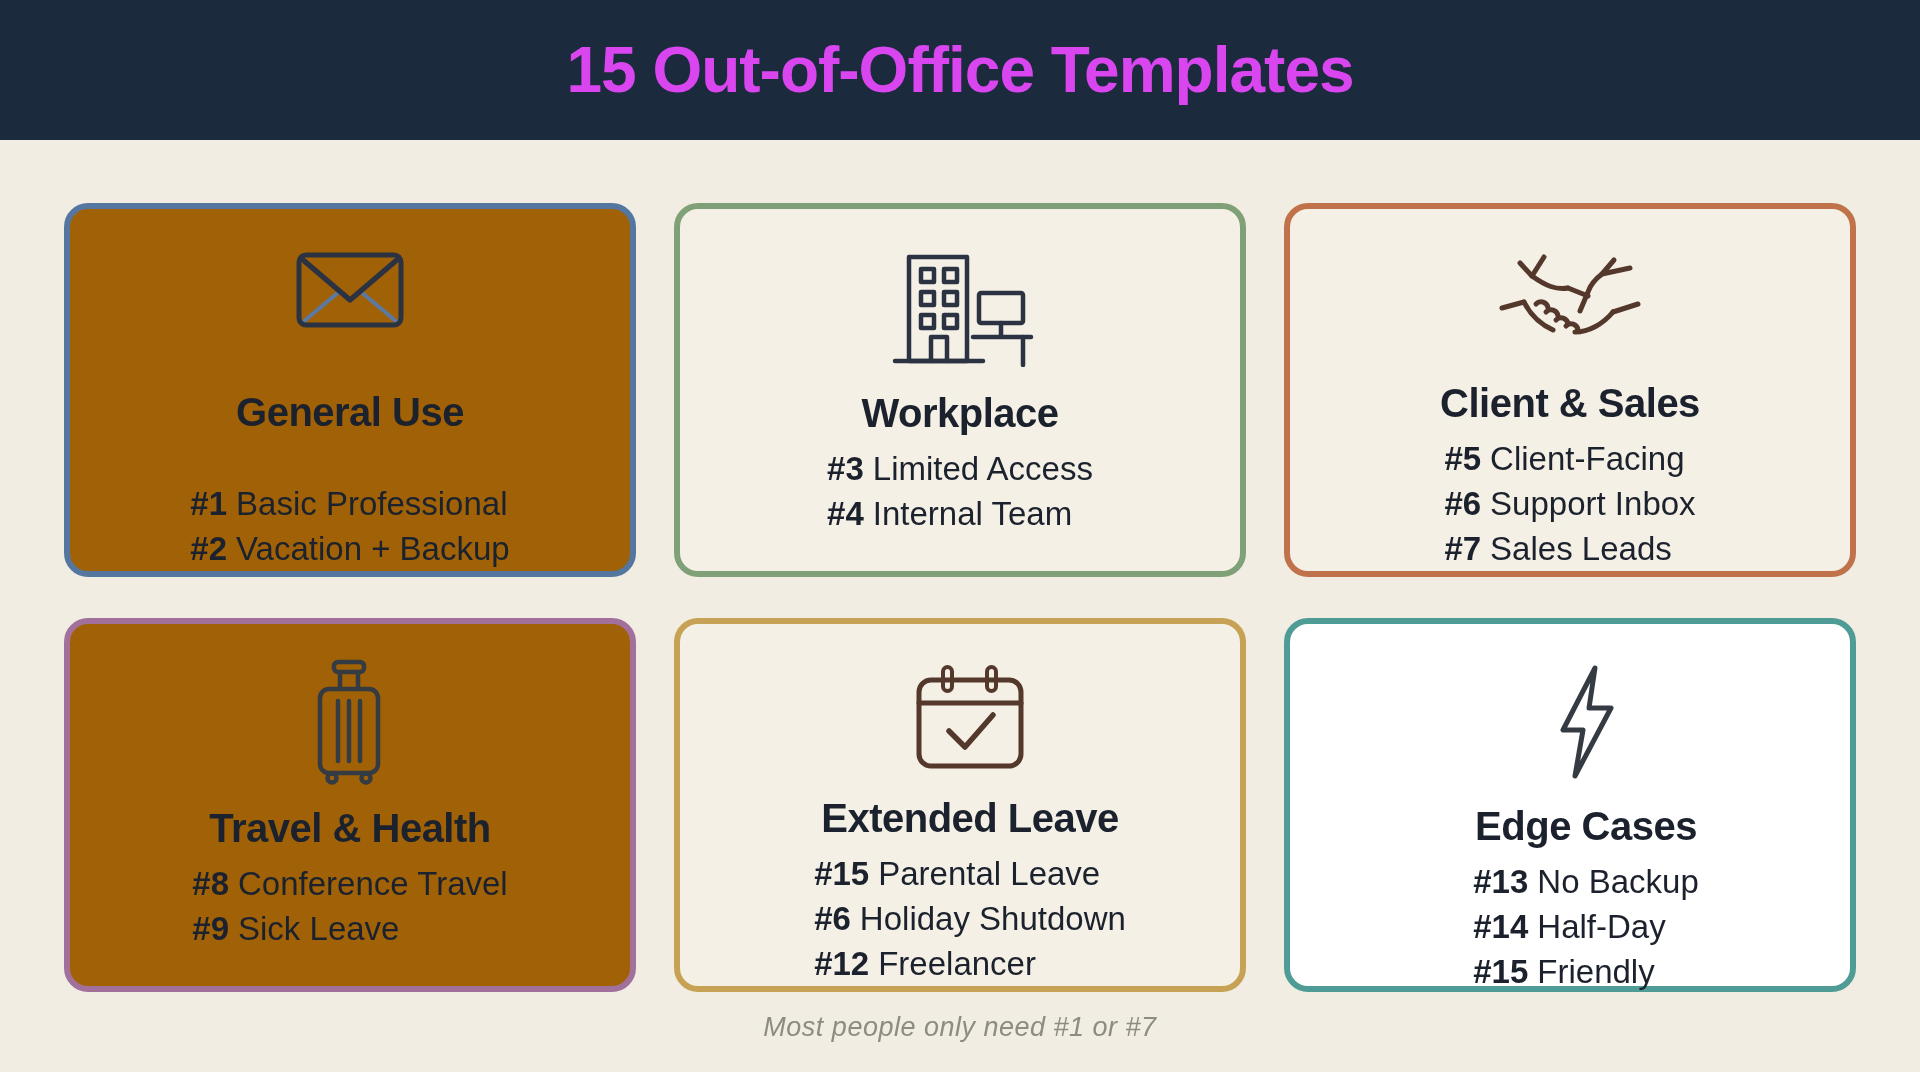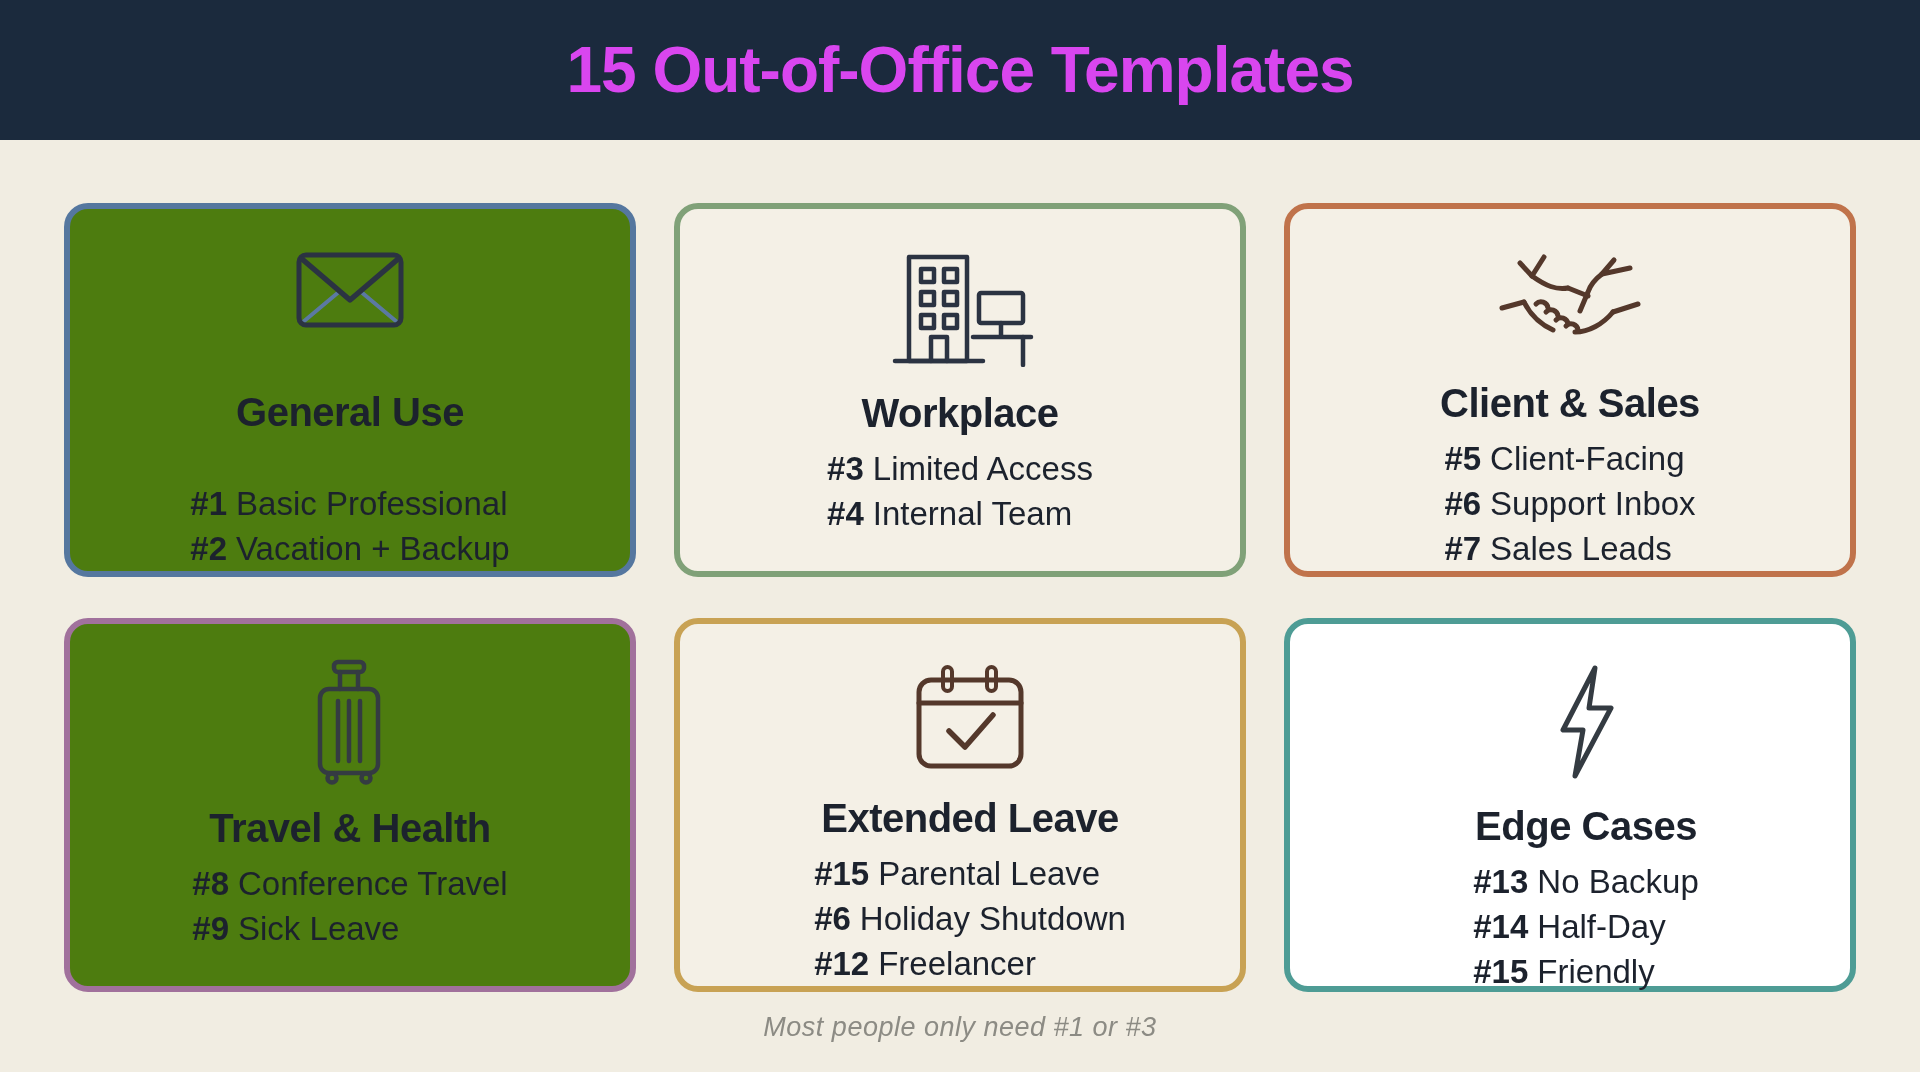--- a/index.html
+++ b/index.html
@@ -53,21 +53,21 @@
 <body>
 
 <div class="page" style="background: rgb(241, 237, 226);">
 
   <header class="header" style="background: rgb(27, 42, 61);">
     <h1 class="page-title" style="color: #d946ef;">15 Out-of-Office Templates</h1>
   </header>
 
   <main class="grid" style="color: rgb(28, 34, 45);">
 
-    <section class="card" style="background: #4d7c0f; border-color: rgb(85, 119, 159); gap: 36px;">
+    <section class="card" style="background: #a16207; border-color: rgb(85, 119, 159); gap: 36px;">
       <span class="icon-box" style="color: rgb(43, 51, 66);">
         <svg width="108" height="78" viewBox="0 0 108 78" fill="none">
           <path d="M7,71 L44,40" stroke-width="4" stroke-linecap="round" stroke="currentColor" style="color: rgb(91, 121, 163);"></path>
           <path d="M101,71 L64,40" stroke-width="4" stroke-linecap="round" stroke="currentColor" style="color: rgb(91, 121, 163);"></path>
           <rect x="3" y="4" width="102" height="70" rx="7" stroke="currentColor" stroke-width="5"></rect>
           <path d="M6,8 L54,49 L102,8" stroke="currentColor" stroke-width="5.5" stroke-linecap="round" stroke-linejoin="round"></path>
         </svg>
       </span>
       <h2 class="card-title">General Use</h2>
       <ul class="items">
@@ -134,21 +134,21 @@
         </li>
         <li class="item">
           <strong class="num">#6</strong><span>Support Inbox</span>
         </li>
         <li class="item">
           <strong class="num">#7</strong><span>Sales Leads</span>
         </li>
       </ul>
     </section>
 
-    <section class="card" style="background: #4d7c0f; border-color: rgb(161, 113, 156);">
+    <section class="card" style="background: #a16207; border-color: rgb(161, 113, 156);">
       <span class="icon-box" style="color: rgb(52, 59, 66);">
         <svg width="92" height="128" viewBox="0 0 92 128" fill="none" stroke="currentColor" stroke-width="4.5" stroke-linecap="round" stroke-linejoin="round">
           <rect x="30" y="3" width="30" height="10" rx="4"></rect>
           <path d="M36,13 L36,30 M54,13 L54,30"></path>
           <rect x="16" y="30" width="58" height="84" rx="9"></rect>
           <path d="M34,42 L34,102 M45,42 L45,102 M56,42 L56,102"></path>
           <circle cx="28" cy="119" r="4.5"></circle>
           <circle cx="62" cy="119" r="4.5"></circle>
         </svg>
       </span>
@@ -202,15 +202,15 @@
           <strong class="num">#14</strong><span>Half-Day</span>
         </li>
         <li class="item">
           <strong class="num">#15</strong><span>Friendly</span>
         </li>
       </ul>
     </section>
 
   </main>
 
-  <p class="footer-note" style="color: rgb(140, 139, 132);">Most people only need #1 or #3</p>
+  <p class="footer-note" style="color: rgb(140, 139, 132);">Most people only need #1 or #7</p>
 
 </div>
 
 </body></html>

